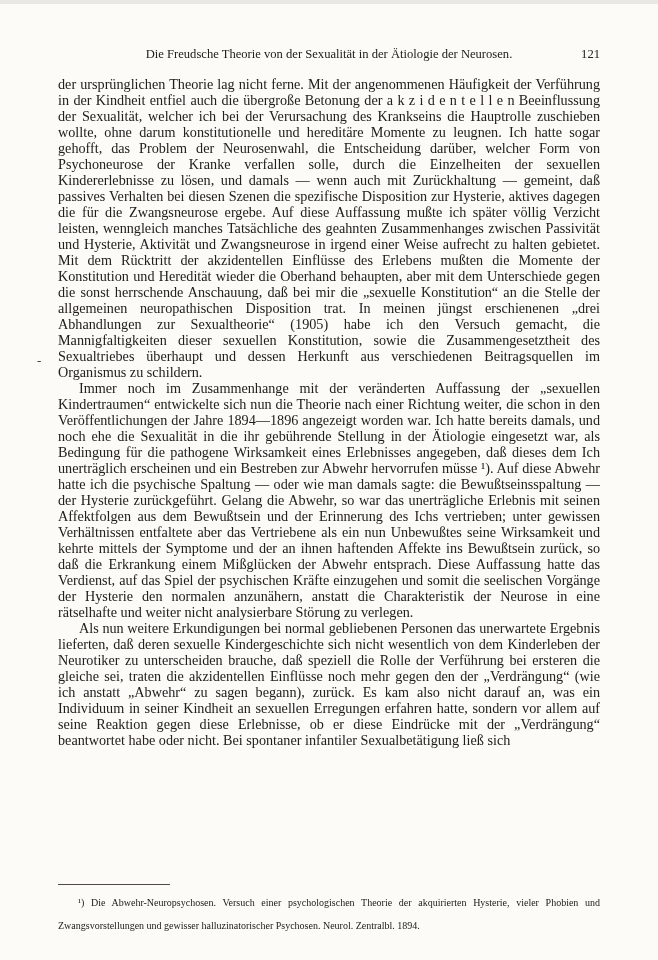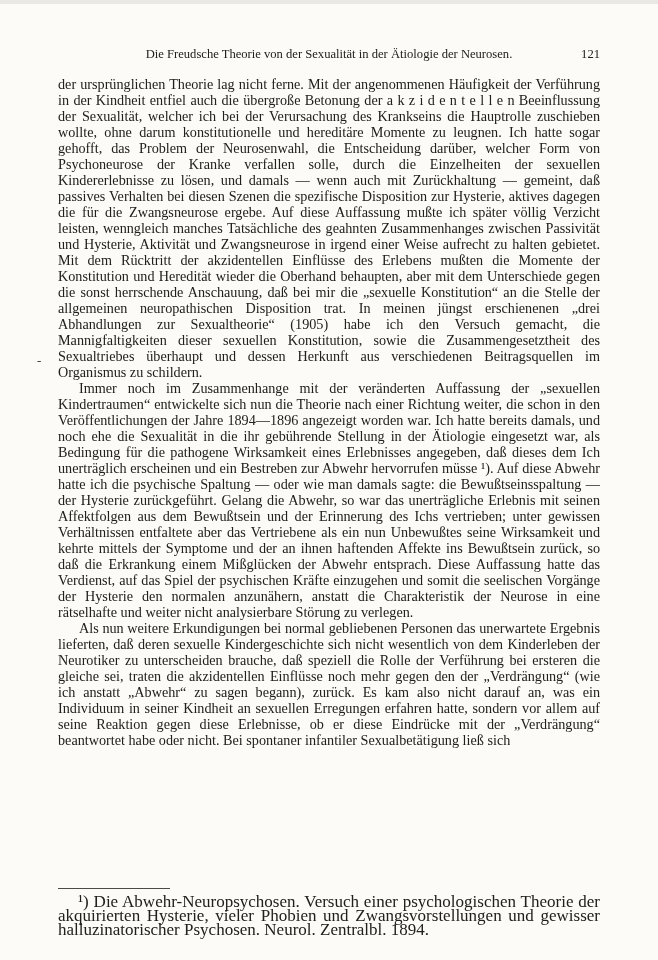--- a/index.html
+++ b/index.html
@@ -65,22 +65,22 @@
     bottom: 27px;
   }
   .footnote-rule {
     width: 112px;
     height: 0;
     border-top: 1px solid #4d4a45;
     margin: 0 0 6px 0;
   }
   .footnote {
     margin: 0;
-    font-size: 17px;
-    line-height: 14px;
+    font-size: 10px;
+    line-height: 23px;
     text-align: justify;
     text-indent: 20px;
     hyphens: auto;
     -webkit-hyphens: auto;
   }
 </style>
 </head>
 <body>
 
 <div class="page">

